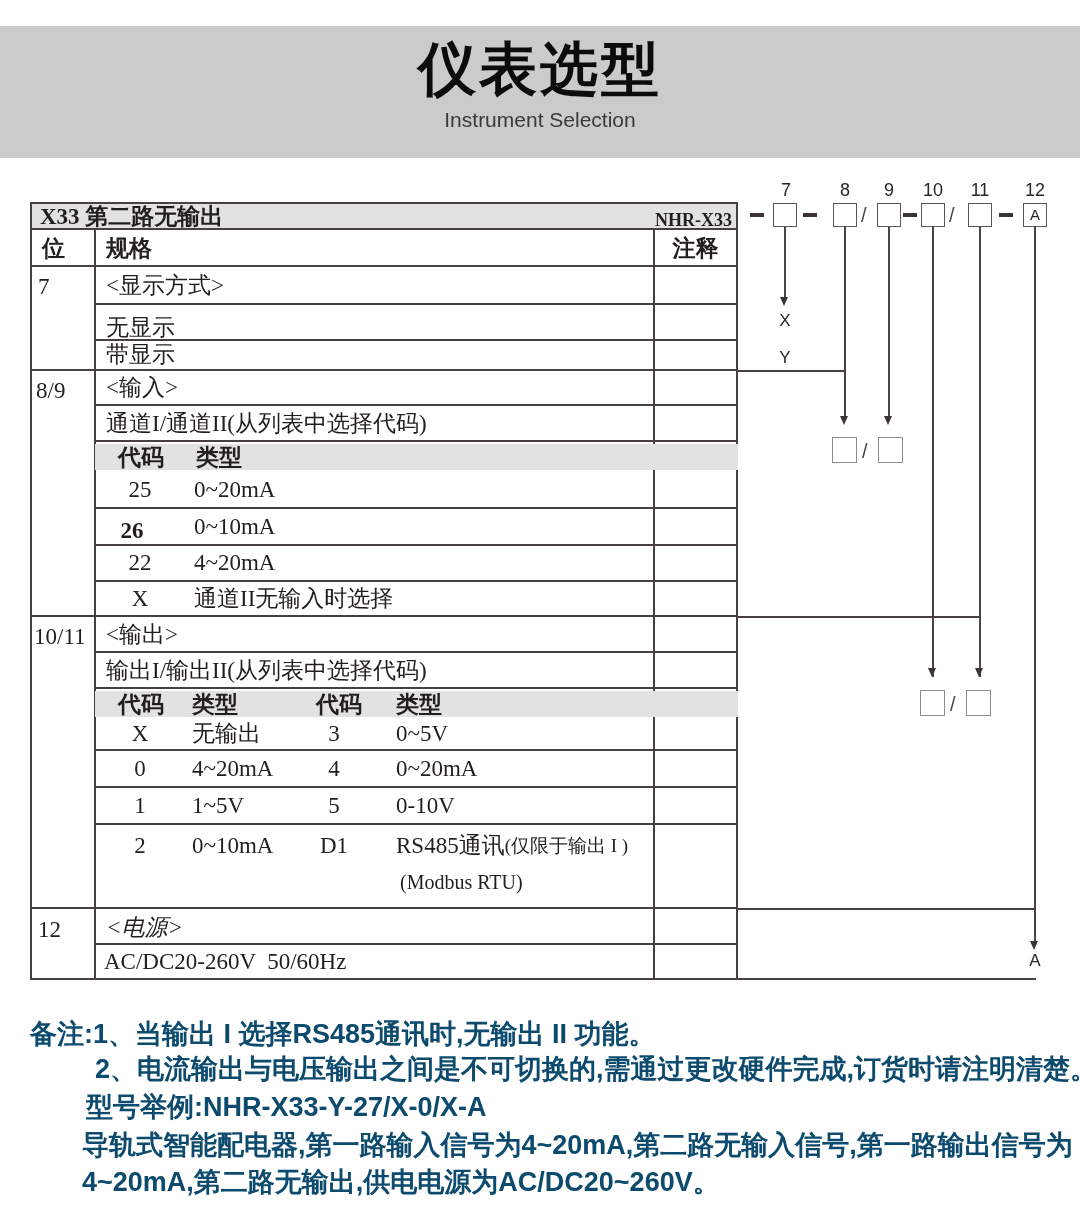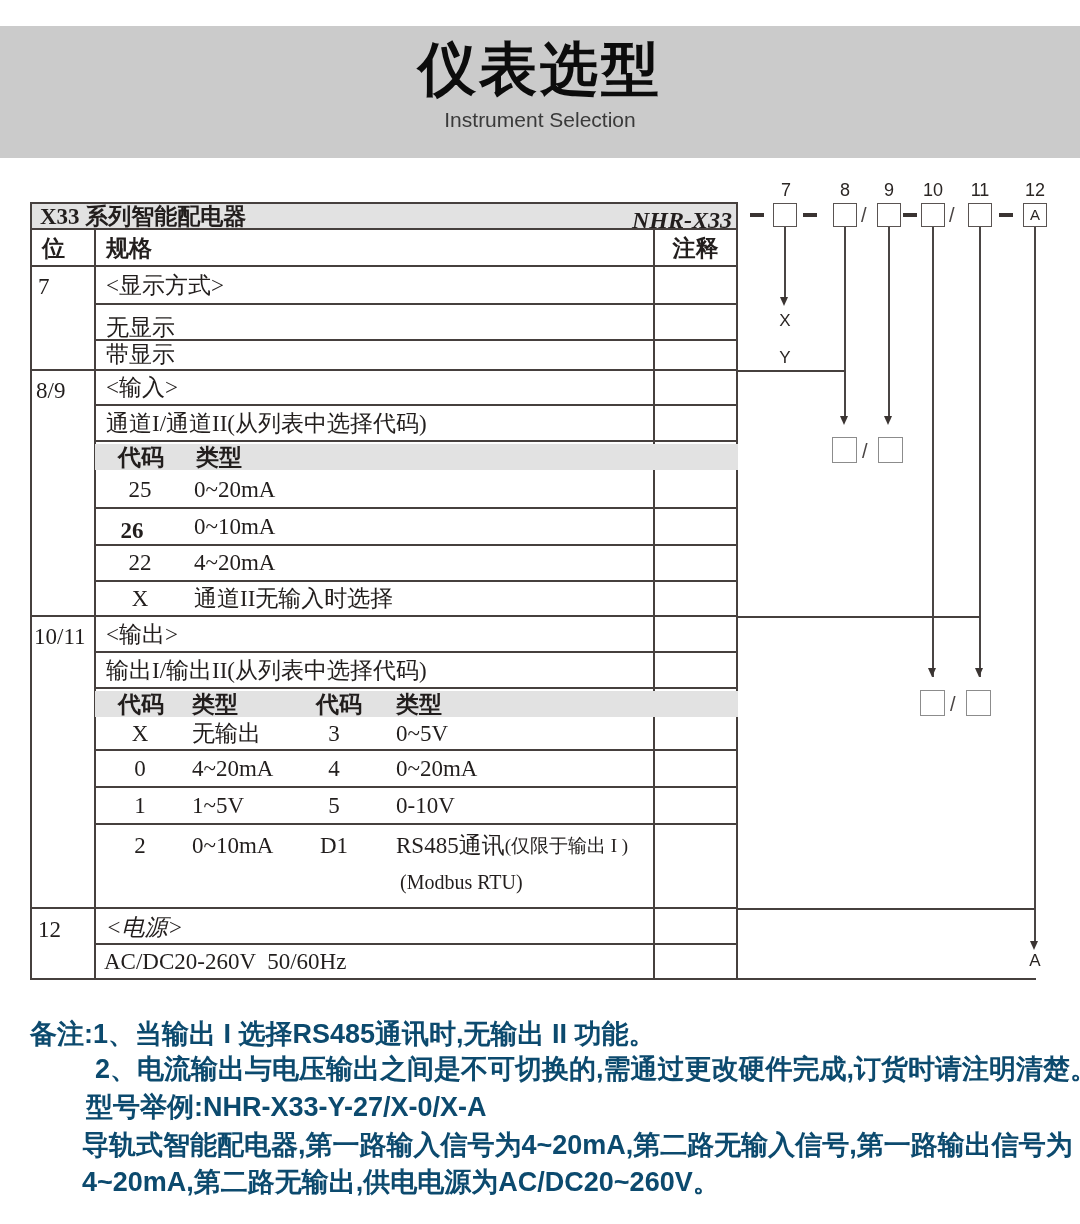--- a/index.html
+++ b/index.html
@@ -82,22 +82,22 @@
 <div class="ln" style="left:738px;top:616px;width:242px;height:1.5px;"></div>
 <div class="ln" style="left:738px;top:908px;width:297px;height:1.5px;"></div>
 
 <div class="ln" style="left:30px;top:202px;width:708px;height:2px;"></div>
 <div class="ln" style="left:30px;top:202px;width:2px;height:778px;"></div>
 <div class="ln" style="left:736px;top:202px;width:2px;height:778px;"></div>
 <div class="ln" style="left:30px;top:978px;width:1006px;height:2px;"></div>
 
 <div class="abs" style="left:32px;top:204px;width:704px;height:24px;background:#e2e2e2;"></div>
 <div class="ln" style="left:30px;top:228px;width:708px;height:2px;"></div>
-<div class="cell ser" style="left:40px;top:204px;height:24px;font-weight:bold;font-size:23px;">X33 系列智能配电器</div>
-<div class="cell ser" style="left:400px;top:204px;width:332px;height:31px;font-weight:bold;font-size:24px;justify-content:flex-end;font-style:italic;">NHR-X33</div>
+<div class="cell ser" style="left:40px;top:204px;height:24px;font-weight:bold;font-size:23px;">X33 第二路无输出</div>
+<div class="cell ser" style="left:400px;top:204px;width:332px;height:31px;font-weight:bold;font-size:18px;justify-content:flex-end;">NHR-X33</div>
 
 <div class="ln" style="left:94px;top:228px;width:1.5px;height:750px;"></div>
 <div class="ln" style="left:653px;top:228px;width:1.5px;height:750px;"></div>
 
 <div class="ln" style="left:30px;top:265px;width:708px;height:2px;"></div>
 <div class="cell ser" style="left:42px;top:232px;height:32px;font-weight:bold;">位</div>
 <div class="cell ser" style="left:106px;top:232px;height:32px;font-weight:bold;">规格</div>
 <div class="cell cc ser" style="left:655px;top:232px;width:81px;height:32px;font-weight:bold;">注释</div>
 
 <div class="ln" style="left:30px;top:369px;width:708px;height:2px;"></div>

